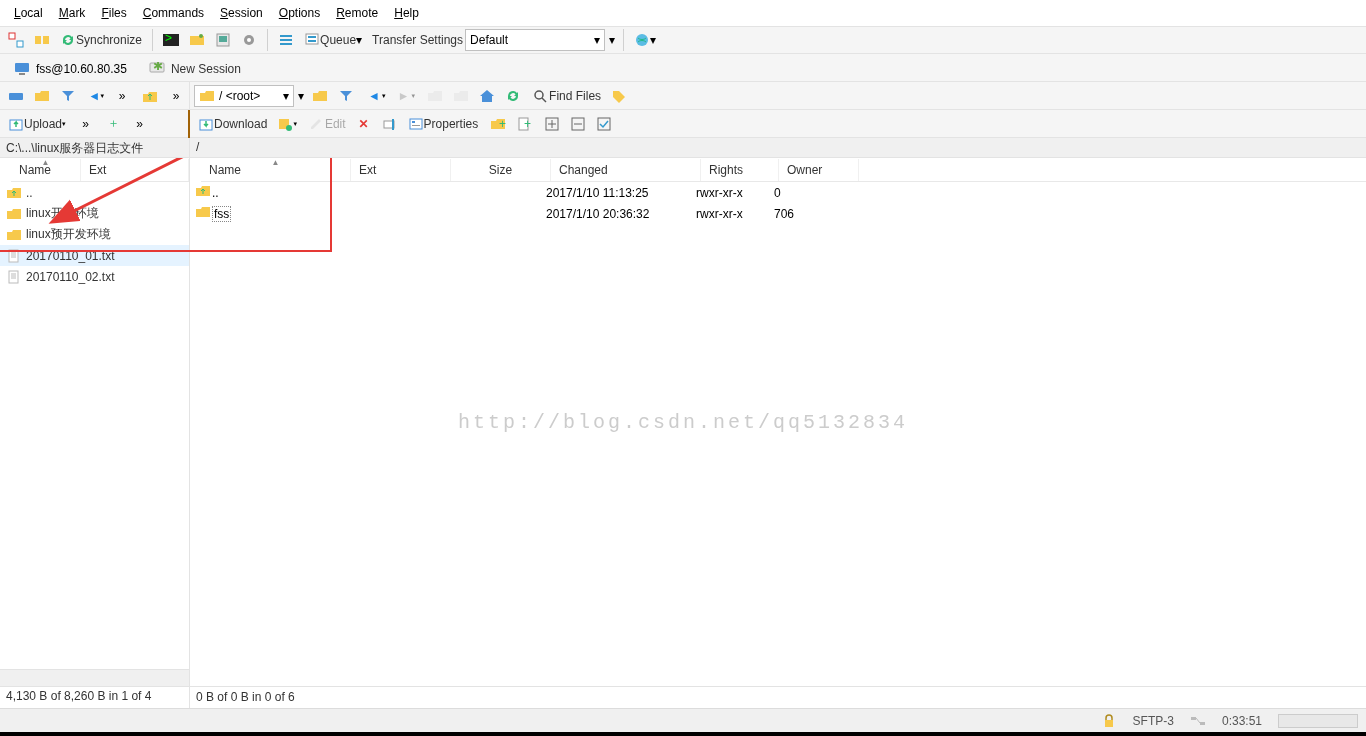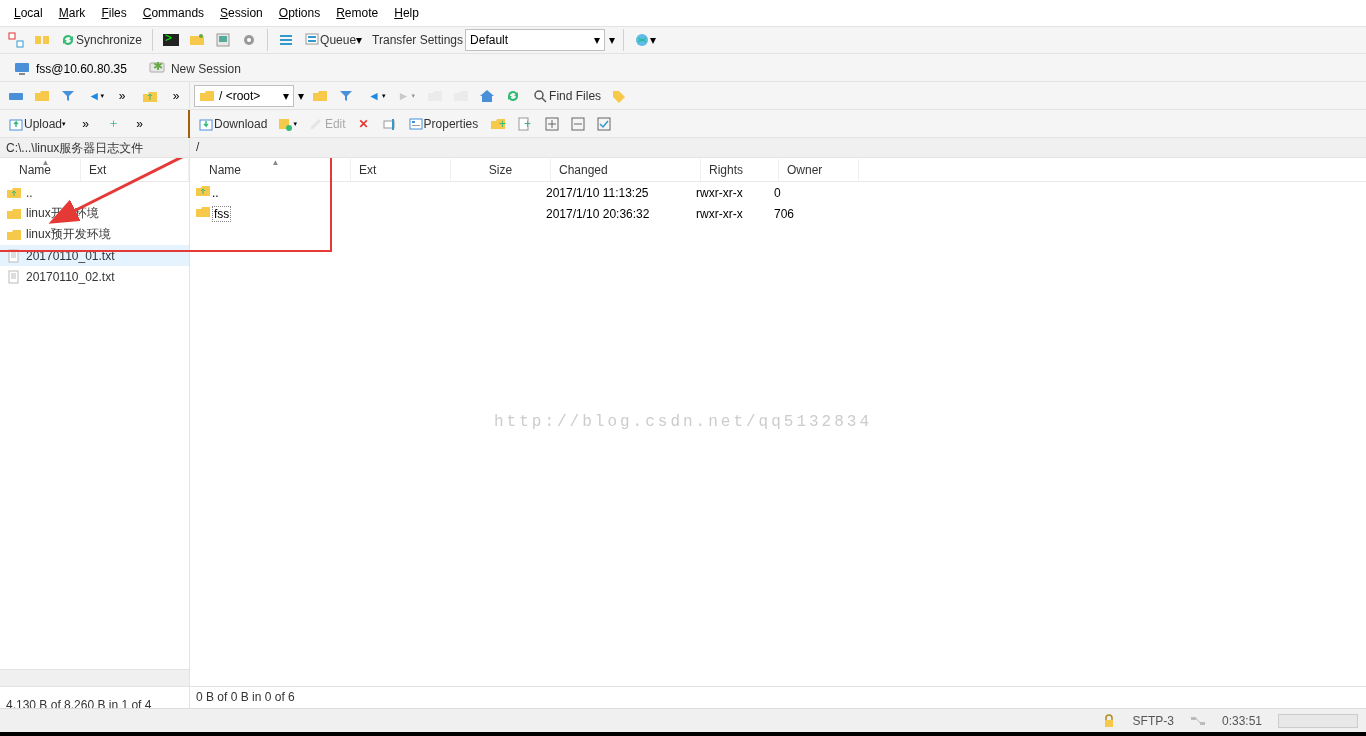--- a/index.html
+++ b/index.html
@@ -52,27 +52,27 @@
 
 .remote-cols .c-name{width:150px;} .remote-cols .c-ext{width:100px;} .remote-cols .c-size{width:100px; text-align:center;} .remote-cols .c-changed{width:150px;} .remote-cols .c-rights{width:78px;} .remote-cols .c-owner{width:80px;}
 
 .remote-row{display:flex;align-items:center;height:21px;padding:0 6px;}
 .remote-row span{display:inline-block;}
 .rc-name{width:150px;display:inline-flex;align-items:center;gap:4px;} .rc-ext{width:100px;} .rc-size{width:100px; text-align:right;} .rc-changed{width:150px;} .rc-rights{width:78px;} .rc-owner{width:80px;}
 
 .scrollbar-h { height:17px; background:#f0f0f0; border-top:1px solid #e3e3e3;}
 
 .statusbar { height:22px; display:flex; background:#fff; border-top:1px solid #e3e3e3;}
-.local-status { width:190px; min-width:190px; border-right:1px solid #e3e3e3; padding:11px 6px; color:#333;}
+.local-status { width:190px; min-width:190px; border-right:1px solid #e3e3e3; padding:2px 6px; color:#333;}
 .remote-status { flex:1; padding:3px 6px; color:#333;}
 
 .bottom-bar { height:24px; background:#f0f0f0; display:flex; align-items:center; justify-content:flex-end; padding:0 8px; gap:16px; color:#555; border-top:1px solid #dcdcdc;}
 .prog-well{width:80px;height:14px;background:#e8e8e8;border:1px solid #ccc;}
 
-.watermark { position:absolute; left:50%; top:50%; transform:translate(-50%,-50%); color:#ccc; font-family:"Courier New",monospace; font-size:16px; letter-spacing:3px; pointer-events:none;}
+.watermark { position:absolute; left:50%; top:50%; transform:translate(-50%,-50%); color:#ccc; font-family:"Courier New",monospace; font-size:20px; letter-spacing:3px; pointer-events:none;}
 
 .annot-box { position:absolute; border:2px solid #e53935; pointer-events:none;}
 .arrow-svg { position:absolute; pointer-events:none; left:0; top:0;}
 
 
 .ic { width:16px; height:16px; display:inline-flex; align-items:center; justify-content:center;}
 .disabled { opacity:0.4; }
 </style>
 </head>
 <body>

